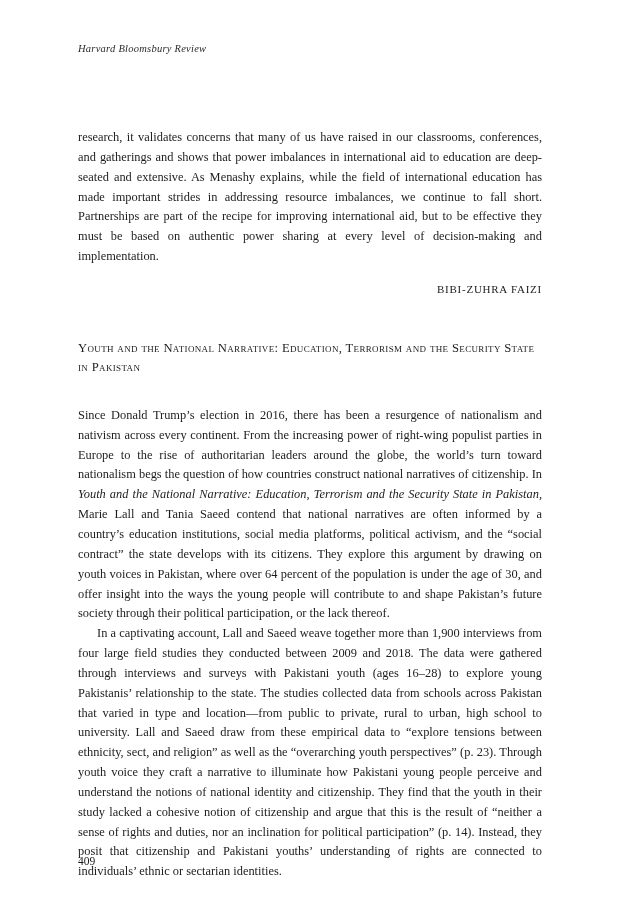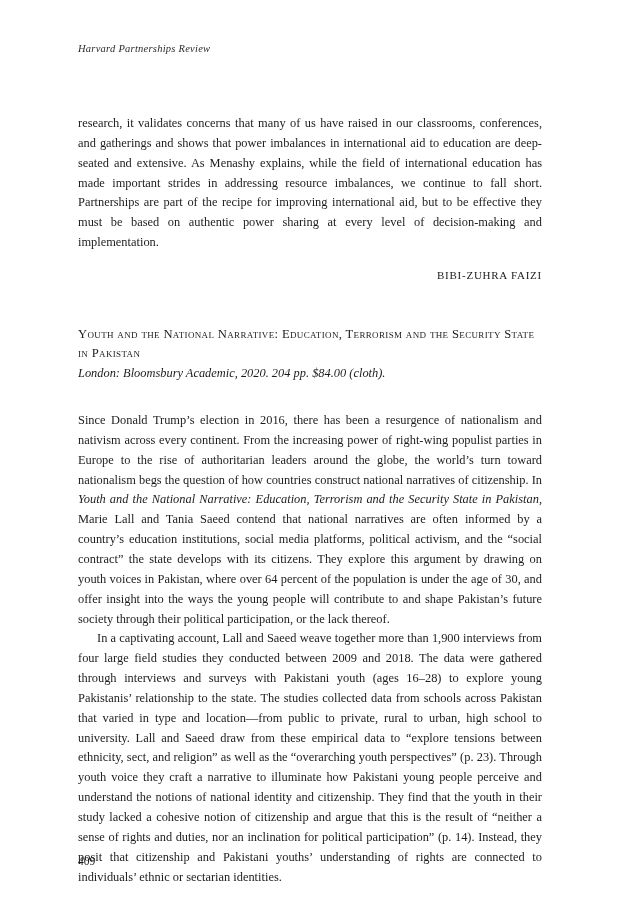--- a/index.html
+++ b/index.html
@@ -34,21 +34,21 @@
     font-size: 10.5px;
     letter-spacing: 0.25px;
     color: #2a2a2a;
     white-space: nowrap;
   }
 
   
   .text-column {
     position: absolute;
     left: 78px;
-    top: 114px;
+    top: 128px;
     width: 464px;
   }
 
   p.body-text {
     margin: 0;
     font-size: 12.4px;
     line-height: 19.85px;
     text-align: justify;
     text-justify: inter-word;
     color: #1c1c1c;
@@ -114,31 +114,30 @@
     top: 855px;
     font-size: 11.5px;
     color: #1c1c1c;
   }
 </style>
 </head>
 <body>
 
 <div class="page">
 
-  <div class="running-head">Harvard Partnerships Review</div>
+  <div class="running-head">Harvard Bloomsbury Review</div>
 
   <div class="text-column">
 
     <p class="body-text">research, it validates concerns that many of us have raised in our classrooms, conferences, and gatherings and shows that power imbalances in international aid to education are deep-seated and extensive. As Menashy explains, while the field of international education has made important strides in addressing resource imbalances, we continue to fall short. Partnerships are part of the recipe for improving international aid, but to be effective they must be based on authentic power sharing at every level of decision-making and implementation.</p>
 
     <p class="reviewer-signature">Bibi-Zuhra Faizi</p>
 
     <div class="book-entry">
       <p class="book-title">Youth and the National Narrative: Education, Terrorism and the Security State in Pakistan</p>
-      <p class="book-publication">London: Bloomsbury Academic, 2020. 204 pp. $84.00 (cloth).</p>
     </div>
 
     <div class="review-body">
       <p class="body-text"><span>Since Donald Trump’s election in 2016, there has been a resurgence of nationalism and nativism across every continent. From the increasing power of right-wing populist parties in Europe to the rise of authoritarian leaders around the globe, the world’s turn toward nationalism begs the question of how countries construct national narratives of citizenship. In </span><span class="italic">Youth and the National Narrative: Education, Terrorism and the Security State in Pakistan,</span><span> Marie Lall and Tania Saeed contend that national narratives are often informed by a country’s education institutions, social media platforms, political activism, and the “social contract” the state develops with its citizens. They explore this argument by drawing on youth voices in Pakistan, where over 64 percent of the population is under the age of 30, and offer insight into the ways the young people will contribute to and shape Pakistan’s future society through their political participation, or the lack thereof.</span></p>
 
       <p class="body-text indent">In a captivating account, Lall and Saeed weave together more than 1,900 interviews from four large field studies they conducted between 2009 and 2018. The data were gathered through interviews and surveys with Pakistani youth (ages 16–28) to explore young Pakistanis’ relationship to the state. The studies collected data from schools across Pakistan that varied in type and location—from public to private, rural to urban, high school to university. Lall and Saeed draw from these empirical data to “explore tensions between ethnicity, sect, and religion” as well as the “overarching youth perspectives” (p. 23). Through youth voice they craft a narrative to illuminate how Pakistani young people perceive and understand the notions of national identity and citizenship. They find that the youth in their study lacked a cohesive notion of citizenship and argue that this is the result of “neither a sense of rights and duties, nor an inclination for political participation” (p. 14). Instead, they posit that citizenship and Pakistani youths’ understanding of rights are connected to individuals’ ethnic or sectarian identities.</p>
     </div>
 
   </div>
 

